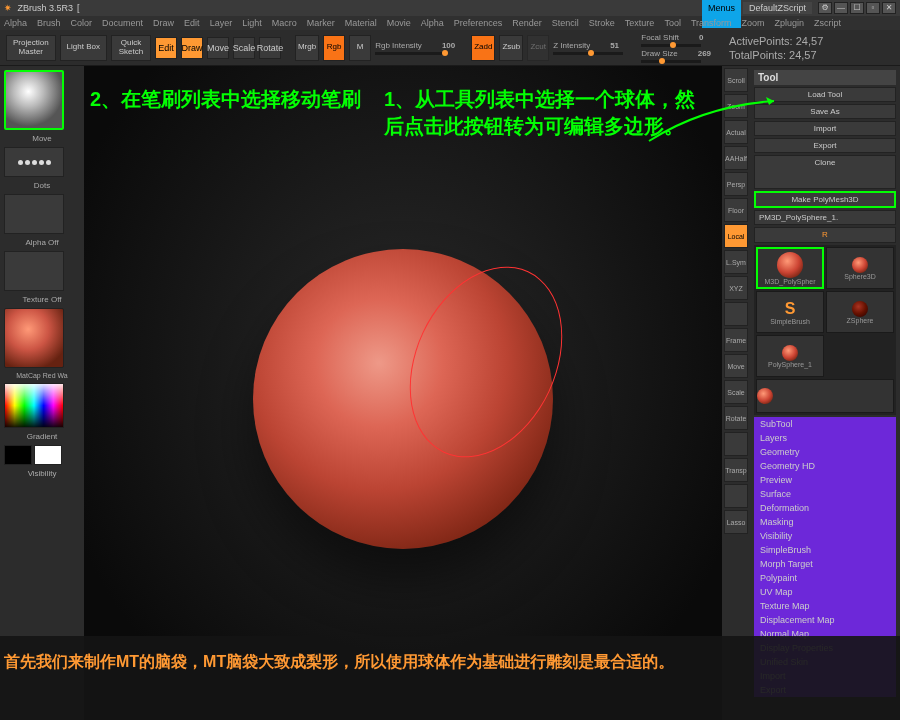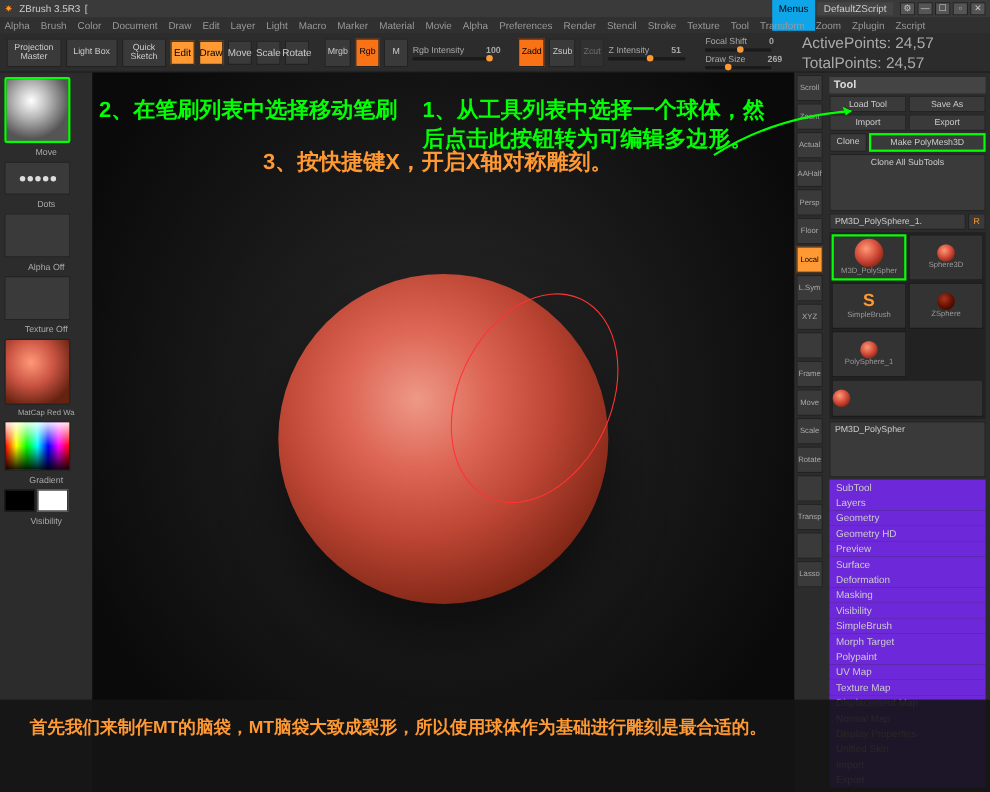--- a/index.html
+++ b/index.html
@@ -47,33 +47,33 @@
   
   .anno { position: absolute; color: #03ff03; font-size: 20px; font-weight: bold; }
   .anno.orange { color: #ff9933; }
   
   .right-icons { width: 28px; background: #2c2c2c; display: flex; flex-direction: column; gap: 2px; padding: 2px; }
   .ri { width: 24px; height: 24px; background: #3a3a3a; border: 1px solid #222; font-size: 7px; color: #aaa; display: flex; align-items: center; justify-content: center; text-align: center; line-height: 1; }
   .ri.orange { background: #ff9933; color: #000; }
   
   .right-panel { width: 150px; background: #2c2c2c; padding: 4px; display: flex; flex-direction: column; gap: 2px; overflow: hidden; }
   .panel-title { background: #444; color: #ddd; font-size: 10px; padding: 2px 4px; font-weight: bold; }
-  .btn-row { display: flex; gap: 2px; }
+  .btn-row { display: flex; gap: 2px; flex-direction: column; }
   .pbtn { flex: 1; background: #3a3a3a; border: 1px solid #222; padding: 2px 4px; font-size: 8px; color: #ccc; text-align: center; }
   .pbtn.green-border { border: 2px solid #03ff03; }
   .subtool-grid { display: grid; grid-template-columns: 1fr 1fr; gap: 2px; background: #222; padding: 2px; }
   .st-cell { background: #333; height: 42px; display: flex; flex-direction: column; align-items: center; justify-content: center; font-size: 7px; color: #999; border: 1px solid #1a1a1a; }
   .st-cell.sel { border: 2px solid #03ff03; }
   .st-sphere { width: 26px; height: 26px; border-radius: 50%; background: radial-gradient(circle at 40% 35%, #ff9977, #cc4433 50%, #441100); }
   .st-sphere.small { width: 16px; height: 16px; }
   .st-sphere.dark { background: radial-gradient(circle at 40% 35%, #aa3322, #661100 50%, #220000); }
   .st-s { color: #ff9933; font-size: 16px; font-weight: bold; }
   .section-item { background: #6d28d9; padding: 2px 6px; font-size: 9px; color: #ccc; cursor: pointer; }
   
-  .caption-bar { position: absolute; bottom: 0; left: 0; right: 0; height: 84px; background: rgba(20,20,20,0.9); padding: 14px 27px; color: #ff9933; font-size: 16px; line-height: 1.5; font-weight: bold; }
+  .caption-bar { position: absolute; bottom: 0; left: 0; right: 0; height: 84px; background: rgba(20,20,20,0.9); padding: 14px 4px; color: #ff9933; font-size: 16px; line-height: 1.5; font-weight: bold; }
   
   .arrow { position: absolute; }
 </style>
 </head>
 <body>
 
 <div class="titlebar">
   <span class="logo">✷</span>
   <span>ZBrush 3.5R3</span>
   <span style="margin-left:4px">[</span>
@@ -163,21 +163,21 @@
       </div>
     <div class="slider-row">
         <span>Draw Size</span> 
         <b>269</b>
       </div>
     <div class="slider-track" style="width:60px">
         <div class="knob" style="left:30%"></div>
       </div>
   </div>
   <div style="width:10px"></div>
-  <div class="slider-group" style="font-size:14px;color:#aaa">
+  <div class="slider-group" style="font-size:11px;color:#aaa">
     <div><span>ActivePoints:</span> <span>24,57</span></div>
     <div><span>TotalPoints:</span> <span>24,57</span></div>
   </div>
 </div>
 
 <div class="main-area">
   <div class="left-panel">
     <div class="brush-preview"></div>
     <div class="brush-label">Move</div>
     <div class="dots-preview">
@@ -203,21 +203,20 @@
       <div class="swatch" style="background:#fff"></div>
     </div>
     <div class="brush-label">Visibility</div>
   </div>
 
   <div class="canvas-area">
     <div class="viewport">
       <div class="sphere"></div>
       <div class="brush-ring"></div>
       <div class="anno" style="left:300px; top:20px; width:320px">1、从工具列表中选择一个球体，然后点击此按钮转为可编辑多边形。</div>
-      <div class="anno orange" style="left:155px; top:68px">3、按快捷键X，开启X轴对称雕刻。</div>
 
       <svg class="arrow" style="left:560px; top:30px" width="140" height="50">
         <path d="M5 45 Q60 10 130 5" stroke="#03ff03" stroke-width="2" fill="none"></path>
         <path d="M130 5 l-8 -4 l3 8 z" fill="#03ff03"></path>
       </svg>
     </div>
     <div class="right-icons" id="right-icons">
         <div class="ri">Scroll</div>
         <div class="ri">Zoom</div>
         <div class="ri">Actual</div>
@@ -246,21 +245,20 @@
       <div class="pbtn">Save As</div>
     </div>
     <div class="btn-row">
       <div class="pbtn">Import</div>
       <div class="pbtn">Export</div>
     </div>
     <div class="btn-row">
       <div class="pbtn" style="flex:0 0 34px">Clone</div>
       <div class="pbtn green-border">Make PolyMesh3D</div>
     </div>
-    <div class="pbtn">Clone All SubTools</div>
     <div class="btn-row">
       <div class="pbtn" style="flex:1;text-align:left">PM3D_PolySphere_1.</div>
       <div class="pbtn" style="flex:0 0 16px;color:#ff9933">R</div>
     </div>
     <div class="subtool-grid" id="stgrid">
         <div class="st-cell sel">
           <div class="st-sphere"></div>
           <div>M3D_PolySpher</div>
         </div>
         <div class="st-cell">
@@ -276,21 +274,20 @@
           <div>ZSphere</div>
         </div>
         <div class="st-cell">
           <div class="st-sphere small"></div>
           <div>PolySphere_1</div>
         </div>
         <div class="st-cell" style="grid-column: 1 / -1; height: 34px; flex-direction: row; justify-content: flex-start; gap: 4px;">
           <div class="st-sphere small"></div>
         </div>
       </div>
-    <div class="pbtn" style="text-align:left">PM3D_PolySpher</div>
     <div id="sections">
         <div class="section-item">SubTool</div>
         <div class="section-item">Layers</div>
         <div class="section-item">Geometry</div>
         <div class="section-item">Geometry HD</div>
         <div class="section-item">Preview</div>
         <div class="section-item">Surface</div>
         <div class="section-item">Deformation</div>
         <div class="section-item">Masking</div>
         <div class="section-item">Visibility</div>

